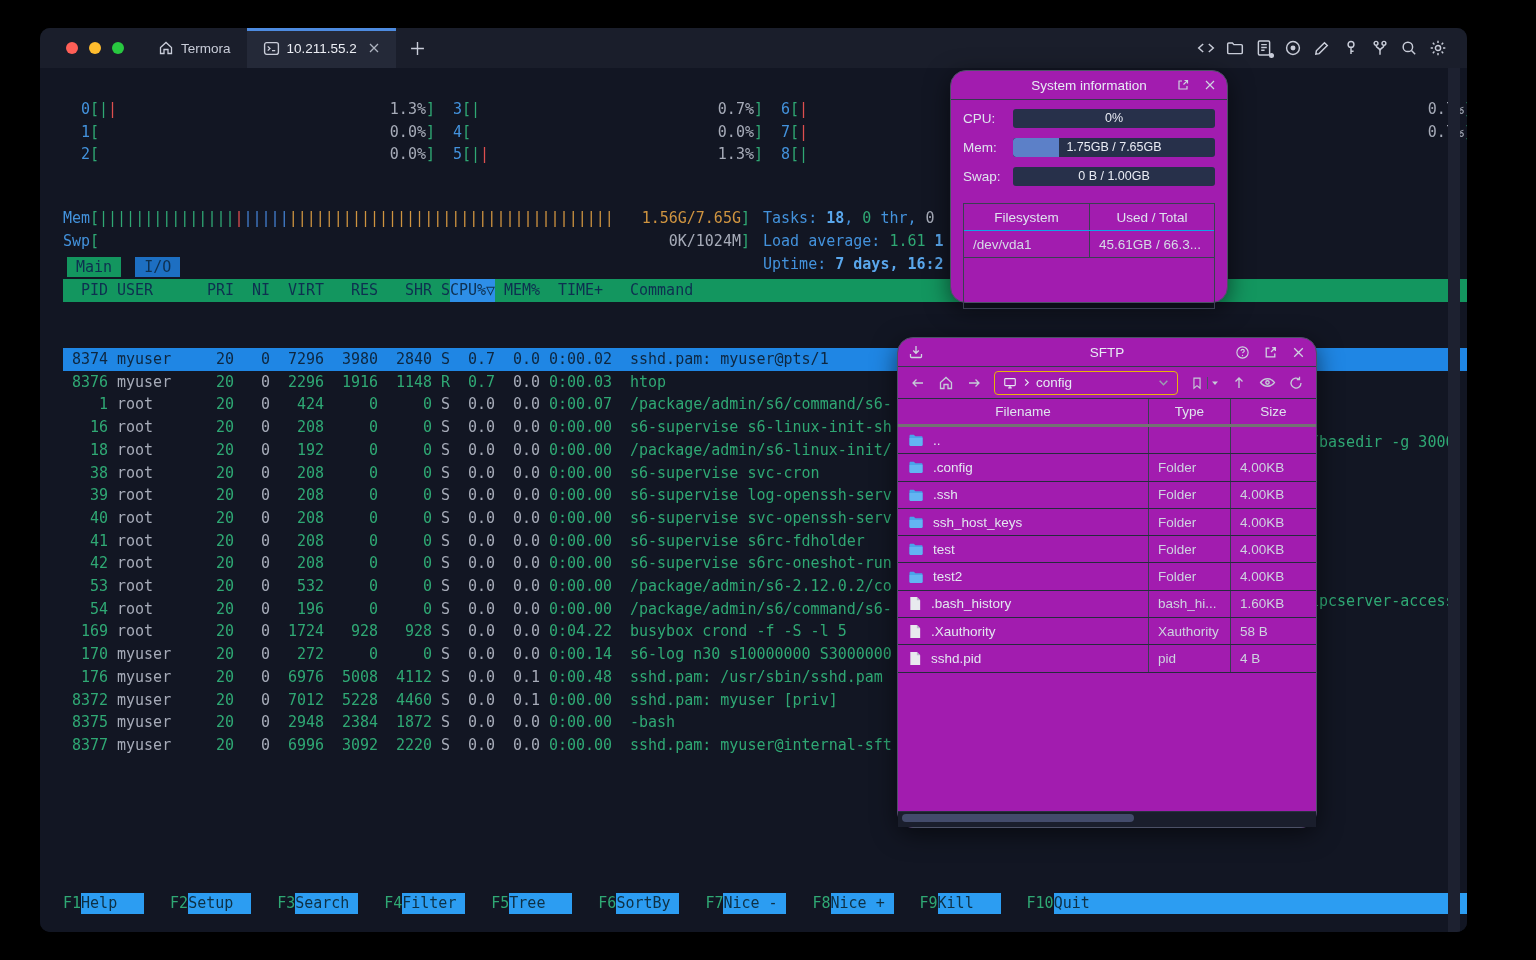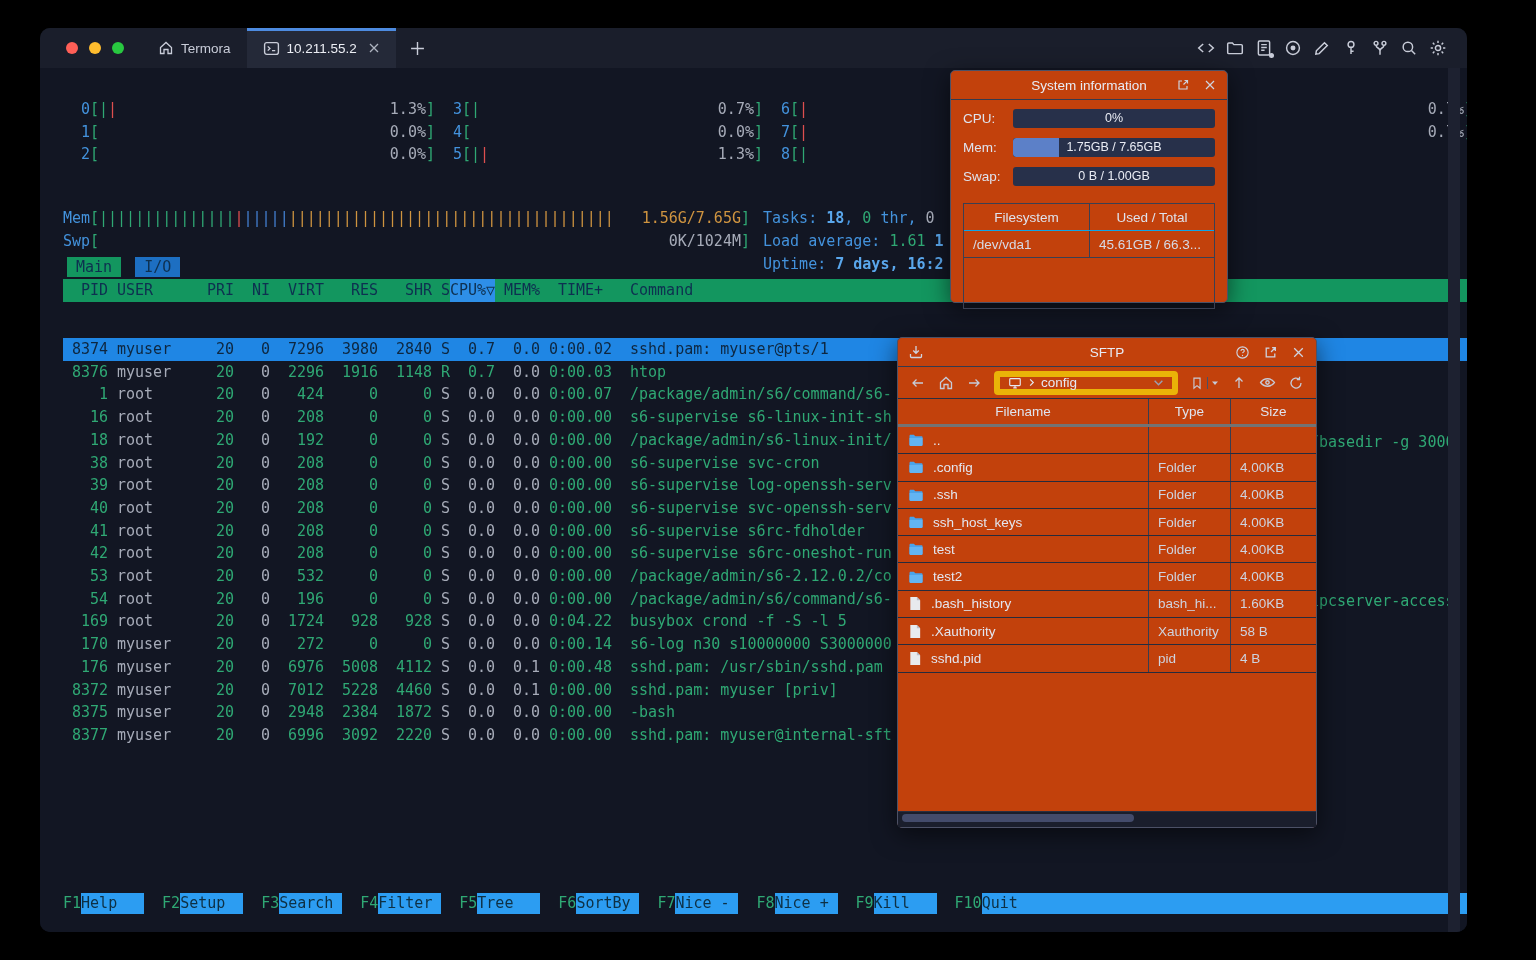--- a/index.html
+++ b/index.html
@@ -35,67 +35,67 @@
   .info-line{position:absolute;left:723px}
   
   .ptabs{position:absolute;left:27px;top:188px;height:22px;display:flex;gap:14px;align-items:center}
   .ptab{padding:1px 9px;color:#0e3050}
   .ptab.main{background:#13965f}
   .ptab.io{background:#1d6fc2}
   .phead,.prow{display:flex;height:22.71px;line-height:22.71px}
   .phead{position:absolute;left:23px;top:211px;width:1410px;background:#13965f;color:#0e3050}
   .phead span{color:#0e3050}
   .phead .c-cpu{background:#2e8fe8}
-  .prows{position:absolute;left:23px;top:216px;width:1410px}
+  .prows{position:absolute;left:23px;top:226px;width:1410px}
   .prow.sel{background:#1f86e4}
   .prow.sel span{color:#0e2740}
   .c-pid{width:45px;text-align:right;color:#2fa874}
   .c-user{width:99px;padding-left:9px;color:#a6abb8}
   .c-pri{width:27px;text-align:right;color:#2fa874}
   .c-ni{width:36px;text-align:right;color:#a6abb8}
   .c-virt,.c-res,.c-shr{width:54px;text-align:right;color:#2fa874}
   .c-s{width:18px;padding-left:9px;color:#a6abb8}
   .c-s.hi{color:#2fa874}
   .c-cpu{width:45px;text-align:right;color:#a6abb8}
   .c-cpu.hi{color:#2fa874}
   .c-mem{width:45px;text-align:right;color:#a6abb8}
   .c-time{width:81px;text-align:center;color:#2fa874}
   .c-cmd{flex:1;padding-left:9px;color:#2fa874;overflow:hidden}
   .frag{position:absolute;color:#2fa874}
   
-  .fnbar{position:absolute;left:23px;bottom:18px;width:1410px;display:flex;column-gap:18px;height:21px;line-height:21px}
+  .fnbar{position:absolute;left:23px;bottom:18px;width:1410px;display:flex;column-gap:26px;height:21px;line-height:21px}
   .fn-item{display:flex}
   .fn-item.grow{flex:1}
   .fn-key{color:#2fa874}
   .fn-lbl{background:#2c9df2;color:#0e3044;width:63px}
   .fn-item.grow .fn-lbl{flex:1}
   .vscroll{position:absolute;right:7px;top:40px;bottom:0;width:12px;background:#1d2130}
   
-  .panel{position:absolute;background:#c2410c;border:1px solid #4c5166;border-radius:5px;box-shadow:0 6px 24px rgba(0,0,0,.55);color:#e3e6f0;font-size:13.5px}
+  .panel{position:absolute;background:#a21caf;border:1px solid #4c5166;border-radius:16px;box-shadow:0 6px 24px rgba(0,0,0,.55);color:#e3e6f0;font-size:13.5px}
   .panel-title{height:29px;display:flex;align-items:center;border-bottom:1px solid #343a4e;padding:0 10px;position:relative}
   .panel-title .t-center{position:absolute;left:0;right:0;text-align:center;color:#e8ebf5}
   .panel-title .t-right{margin-left:auto;display:flex;gap:13px;color:#cfd4e0;z-index:1}
   .panel-title .t-left{display:flex;color:#cfd4e0;z-index:1}
   
   .si-rows{padding:8px 12px 4px}
   .si-row{display:flex;align-items:center;height:20px;margin-bottom:9px}
   .si-label{width:50px;color:#dfe3ee}
   .si-track{flex:1;height:19px;background:#27304a;border-radius:3px;position:relative;overflow:hidden}
   .si-fill{position:absolute;left:0;top:0;bottom:0;background:#5c80c8;border-radius:3px 0 0 3px}
   .si-text{position:absolute;left:0;right:0;top:0;bottom:0;display:flex;align-items:center;justify-content:center;font-size:12.5px;color:#e9ecf4}
   .si-table{margin:4px 12px;border:1px solid #3a3f52;height:106px}
   .si-thead{display:flex;height:27px;border-bottom:1px solid #0ea5e9}
   .si-thead div{display:flex;align-items:center;justify-content:center;color:#dfe3ee}
   .si-c1{width:126px;border-right:1px solid #3a3f52}
   .si-c2{flex:1}
   .si-trow{display:flex;height:27px;border-bottom:1px solid #3a3f52}
   .si-trow div{display:flex;align-items:center;padding-left:9px;color:#d6dae6}
   
   .sf-toolbar{height:32px;display:flex;align-items:center;padding:0 12px;gap:12px;color:#c6cbd8;border-bottom:1px solid #2a2f41}
-  .crumb{flex:1;height:24px;border:6px solid #eab308;border-radius:4px;display:flex;align-items:center;gap:5px;padding:0 8px;color:#e6e9f3}
+  .crumb{flex:1;height:24px;border:1px solid #eab308;border-radius:4px;display:flex;align-items:center;gap:5px;padding:0 8px;color:#e6e9f3}
   .crumb .cspace{flex:1}
   .bm-group{display:flex;align-items:center;gap:3px}
   .bm-div{width:1px;height:12px;background:#4a5065}
   .sf-thead{display:flex;height:28px;border-bottom:3px solid #737373}
   .sf-thead div{display:flex;align-items:center;justify-content:center;color:#dfe3ee}
   .sf-c1{width:251px;border-right:1px solid #383d50}
   .sf-c2{width:82px;border-right:1px solid #383d50}
   .sf-c3{flex:1}
   .sf-row{display:flex;height:27.3px;border-bottom:1px solid #262b3d;font-size:13.5px}
   .sf-row .sf-c1{display:flex;align-items:center;gap:9px;padding-left:10px;justify-content:flex-start;color:#e3e6f0}

